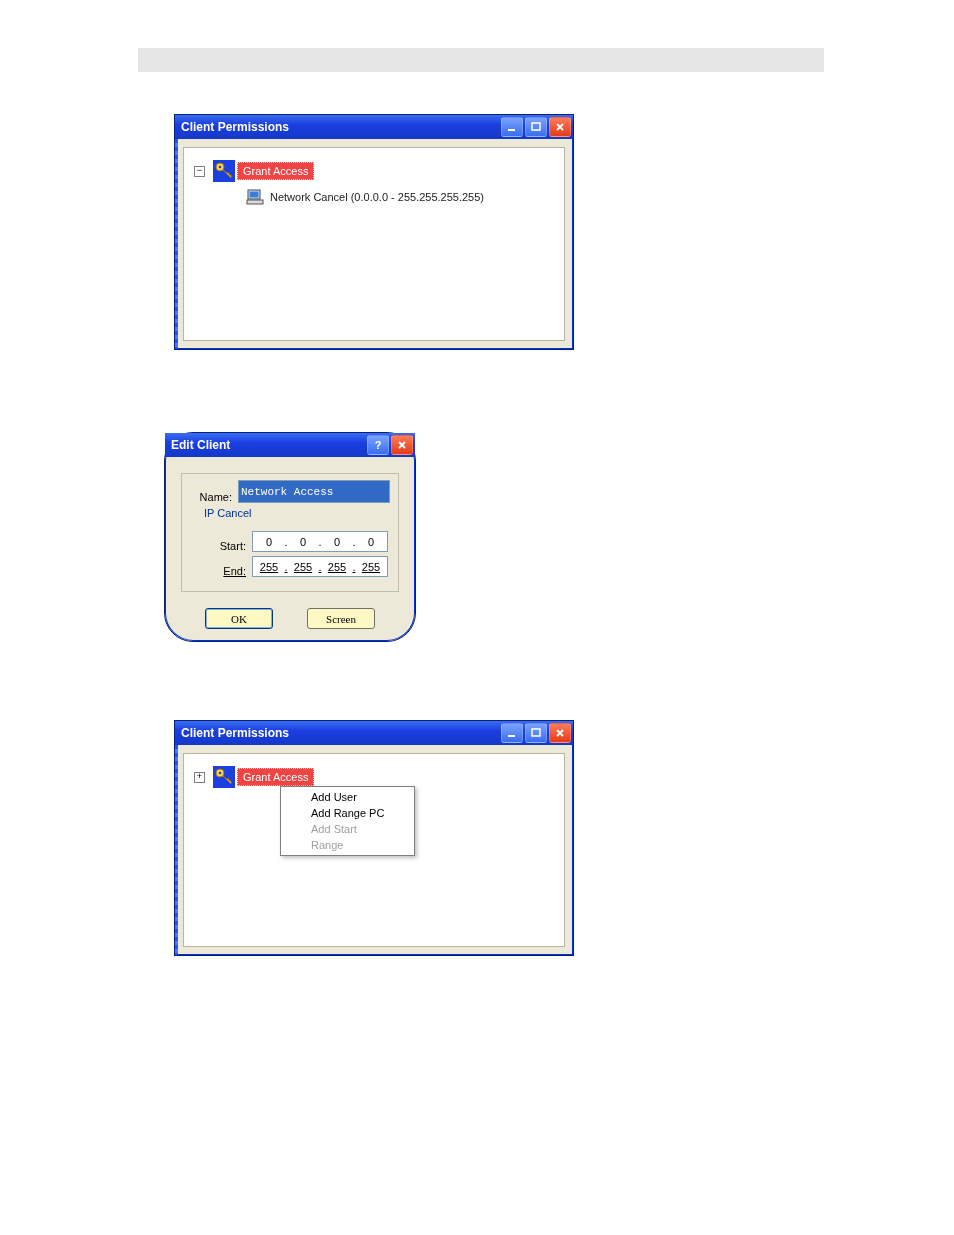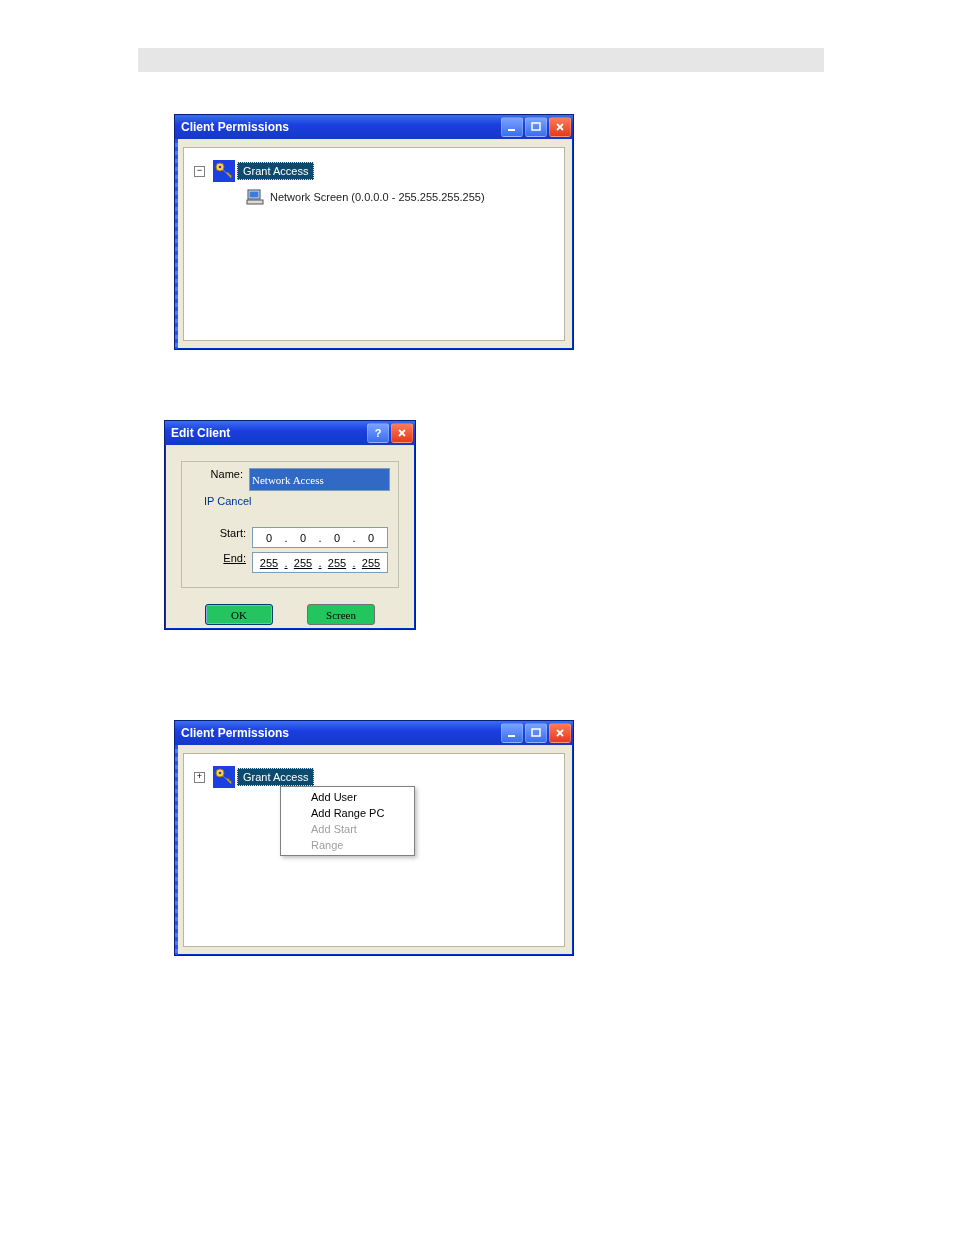--- a/index.html
+++ b/index.html
@@ -20,38 +20,38 @@
 
   
   .w1 { left:174px; top:114px; width:398px; height:234px; }
   .w1 .client-area { left:8px; top:32px; right:8px; bottom:8px; }
   .w1 .left-notch { position:absolute; left:0; top:24px; width:3px; bottom:0; background:repeating-linear-gradient(#2a55e0 0 4px,#4a78ff 4px 8px); }
 
   .tree-row { display:flex; align-items:center; }
   .tree-toggle { width:9px; height:9px; border:1px solid #808080; background:#fff; font-size:9px; line-height:7px; text-align:center; margin-right:8px; cursor:pointer; user-select:none; }
   .key-icon { width:22px; height:22px; background:#1b3fe0; position:relative; margin-right:2px; display:flex; align-items:center; justify-content:center; }
   .key-icon svg { display:block; }
-  .tree-label { background:#0c4a6e; color:#fff; padding:2px 5px; border:1px dotted #ffeb3b; font-size:11px; }
+  .tree-label { background:#ef4444; color:#fff; padding:2px 5px; border:1px dotted #ffeb3b; font-size:11px; }
   .child-row { display:flex; align-items:center; margin-top:6px; margin-left:52px; }
   .pc-icon { width:18px; height:18px; margin-right:6px; }
   .child-label { font-size:11px; color:#222; }
 
   
-  .w2 { left:164px; top:420px; width:250px; height:208px; }
+  .w2 { left:164px; top:432px; width:250px; height:208px;border-radius:29px; }
   .w2 .body { padding:14px 14px 10px 14px; }
-  .form-row { display:flex; align-items:flex-start; margin-bottom:4px; }
+  .form-row { display:flex; align-items:flex-end; margin-bottom:4px; }
   .form-label { width:56px; text-align:right; margin-right:6px; color:#000; }
-  .text-input { flex:1; height:19px; border:1px solid #7f9db9; background:#fff; padding:1px 2px; font-size:11px; font-family:Liberation Serif, serif; color:#fff; }
+  .text-input { flex:1; height:19px; border:1px solid #7f9db9; background:#fff; padding:1px 2px; font-size:11px; font-family:Liberation Mono, monospace; color:#fff; }
   .text-input.sel { background:#316ac5; }
   .group-label { color:#003399; font-size:11px; margin:2px 0 2px 14px; }
   .ip-box { display:flex; align-items:center; border:1px solid #7f9db9; background:#fff; height:19px; padding:0 2px; }
   .ip-seg { width:28px; text-align:center; font-size:11px; }
   .ip-dot { width:6px; text-align:center; }
   .btn-row { display:flex; justify-content:center; gap:34px; margin-top:16px; }
-  .std-btn { width:68px; height:21px; background:#22c55e; border:1px solid #707070; border-radius:3px; font-size:11px; font-family:Tahoma; cursor:pointer; }
+  .std-btn { width:68px; height:21px; background:#fef9c3; border:1px solid #707070; border-radius:3px; font-size:11px; font-family:Tahoma; cursor:pointer; }
   .std-btn.default { border:1px solid #003c74; box-shadow:0 0 0 1px #88aee8 inset; }
   .fieldset { border:1px solid #c0bdae; margin:2px 2px 6px 2px; padding:6px 8px 10px 8px; }
 
   
   .w3 { left:174px; top:720px; width:398px; height:234px; }
   .w3 .client-area { left:8px; top:32px; right:8px; bottom:8px; }
   .w3 .left-notch { position:absolute; left:0; top:24px; width:3px; bottom:0; background:repeating-linear-gradient(#2a55e0 0 4px,#4a78ff 4px 8px); }
   .context-menu { position:absolute; background:#fff; border:1px solid #808080; box-shadow:2px 2px 4px rgba(0,0,0,0.25); padding:2px 16px; }
   .context-menu .mi { padding:2px 14px 2px 14px; font-size:11px; color:#000; white-space:nowrap; cursor:default; }
   .context-menu .mi.disabled { color:#a0a0a0; }
@@ -97,21 +97,21 @@
         <span class="tree-label">Grant Access</span>
       </div>
       <div class="child-row">
         <span class="pc-icon">
           <svg width="18" height="18" viewBox="0 0 18 18">
               <rect x="2" y="2" width="12" height="9" fill="#cfe4ff" stroke="#445"></rect>
               <rect x="3.5" y="3.5" width="9" height="6" fill="#3b7dd8"></rect>
               <rect x="1" y="12" width="16" height="4" fill="#dadada" stroke="#555"></rect>
             </svg>
         </span>
-        <span class="child-label">Network Screen (0.0.0.0 - 255.255.255.255)</span>
+        <span class="child-label">Network Cancel (0.0.0.0 - 255.255.255.255)</span>
       </div>
     </div>
   </div>
 
   <div class="window w2">
     <div class="titlebar">
       <span class="title">Edit Client</span>
       <div class="title-buttons">
         <div class="title-btn help">
           <span>?</span>
@@ -123,21 +123,21 @@
         </div>
       </div>
     </div>
     <div class="body">
       <div class="fieldset">
         <div class="form-row">
           <span class="form-label">Name:</span>
           <input class="text-input sel" value="Network Access" style="">
         </div>
         <div class="group-label">IP Cancel</div>
-        <div class="form-row" style="margin-top:20px;">
+        <div class="form-row" style="margin-top:12px;">
           <span class="form-label">Start:</span>
           <div class="ip-box">
             <span class="ip-seg">0</span>
               <span class="ip-dot">.</span>
             <span class="ip-seg">0</span>
               <span class="ip-dot">.</span>
             <span class="ip-seg">0</span>
               <span class="ip-dot">.</span>
             <span class="ip-seg">0</span>
           </div>

